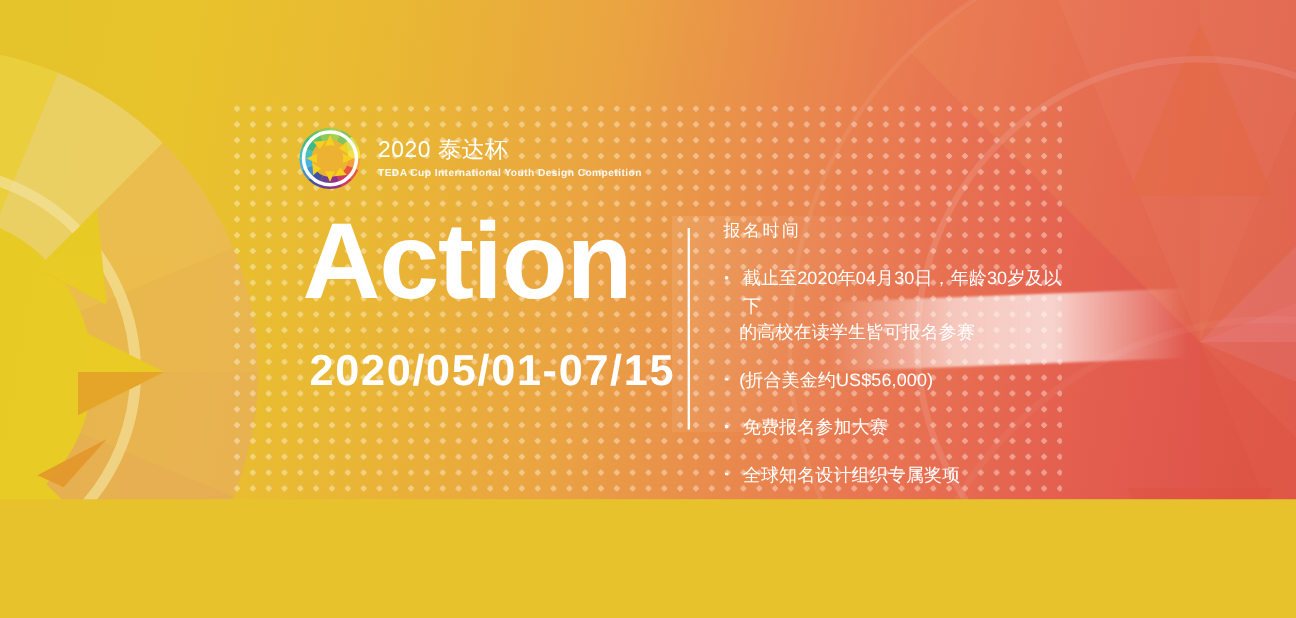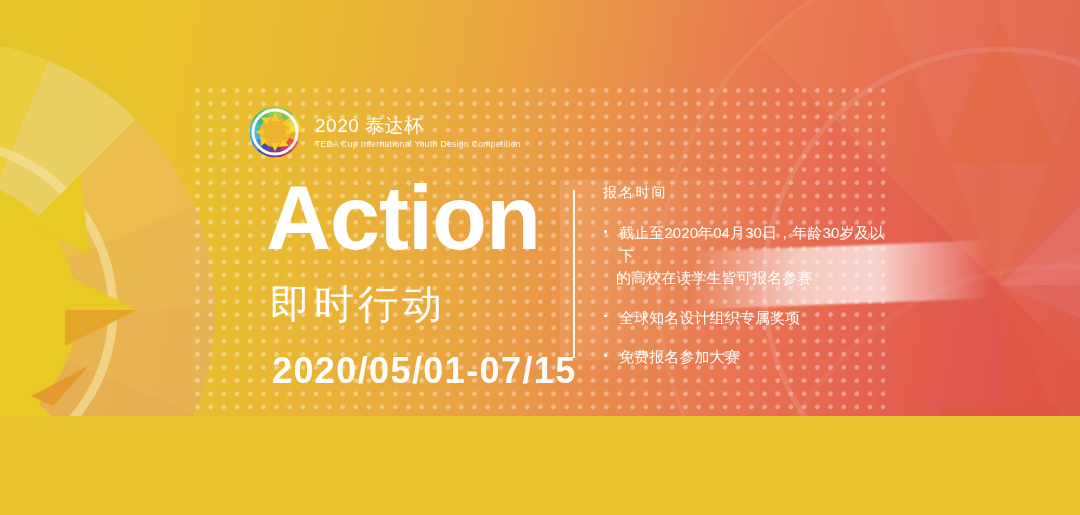--- a/index.html
+++ b/index.html
@@ -75,26 +75,26 @@
   .logo-text{color:#ffffff;line-height:1;padding-top:1px;}
   .logo-line1{
     font-size:19px;letter-spacing:.5px;font-weight:400;
     color:#ffffff;margin-bottom:5px;
   }
   .logo-line2{
     font-size:15.5px;letter-spacing:1.1px;font-weight:700;
     color:#ffffff;margin-bottom:4px;
   }
   .logo-line3{
-    font-size:8.5px;letter-spacing:.35px;font-weight:400;
+    font-size:8.5px;letter-spacing:.35px;font-weight:700;
     color:rgba(255,255,255,.93);
   }
 
   
-  .headline-block{position:absolute;left:266px;top:176px;}
+  .headline-block{position:absolute;left:252px;top:176px;}
   .headline{
     font-size:90px;line-height:.95;font-weight:700;color:#ffffff;
     letter-spacing:-1px;margin:0;
   }
   .subhead{
     font-size:40px;line-height:1;font-weight:400;color:#ffffff;
     letter-spacing:4px;margin:22px 0 0 4px;
   }
   .daterange{
     font-size:36px;line-height:1;font-weight:700;color:#ffffff;
@@ -251,42 +251,42 @@
         </svg>
       </div>
       <div class="logo-text">
         <div class="logo-line1">2020 泰达杯</div>
         <div class="logo-line3">TEDA Cup International Youth Design Competition</div>
       </div>
     </div>
 
     <div class="headline-block">
       <div class="headline">Action</div>
-      <div class="subhead">即时行动</div>
       <div class="daterange">2020/05/01-07/15</div>
     </div>
 
     <div class="divider"></div>
 
     <div class="info-panel">
       <div class="info-title">报名时间</div>
       <ul class="bullet-list">
         <li class="bullet">
           <span class="dot-mark"></span>
           <span>截止至2020年04月30日，年龄30岁及以下</span>
           <span class="l2">的高校在读学生皆可报名参赛</span>
         </li>
         <li class="bullet">
           <span class="dot-mark"></span>
+          <span class="l2">(折合美金约US$56,000)</span>
+        </li>
+        <li class="bullet">
+          <span class="dot-mark"></span>
+          <span>免费报名参加大赛</span>
         </li>
         <li class="bullet">
           <span class="dot-mark"></span>
           <span>全球知名设计组织专属奖项</span>
-        </li>
-        <li class="bullet">
-          <span class="dot-mark"></span>
-          <span>免费报名参加大赛</span>
         </li>
       </ul>
     </div>
 
   </div>
 </div>
 
 </body></html>

